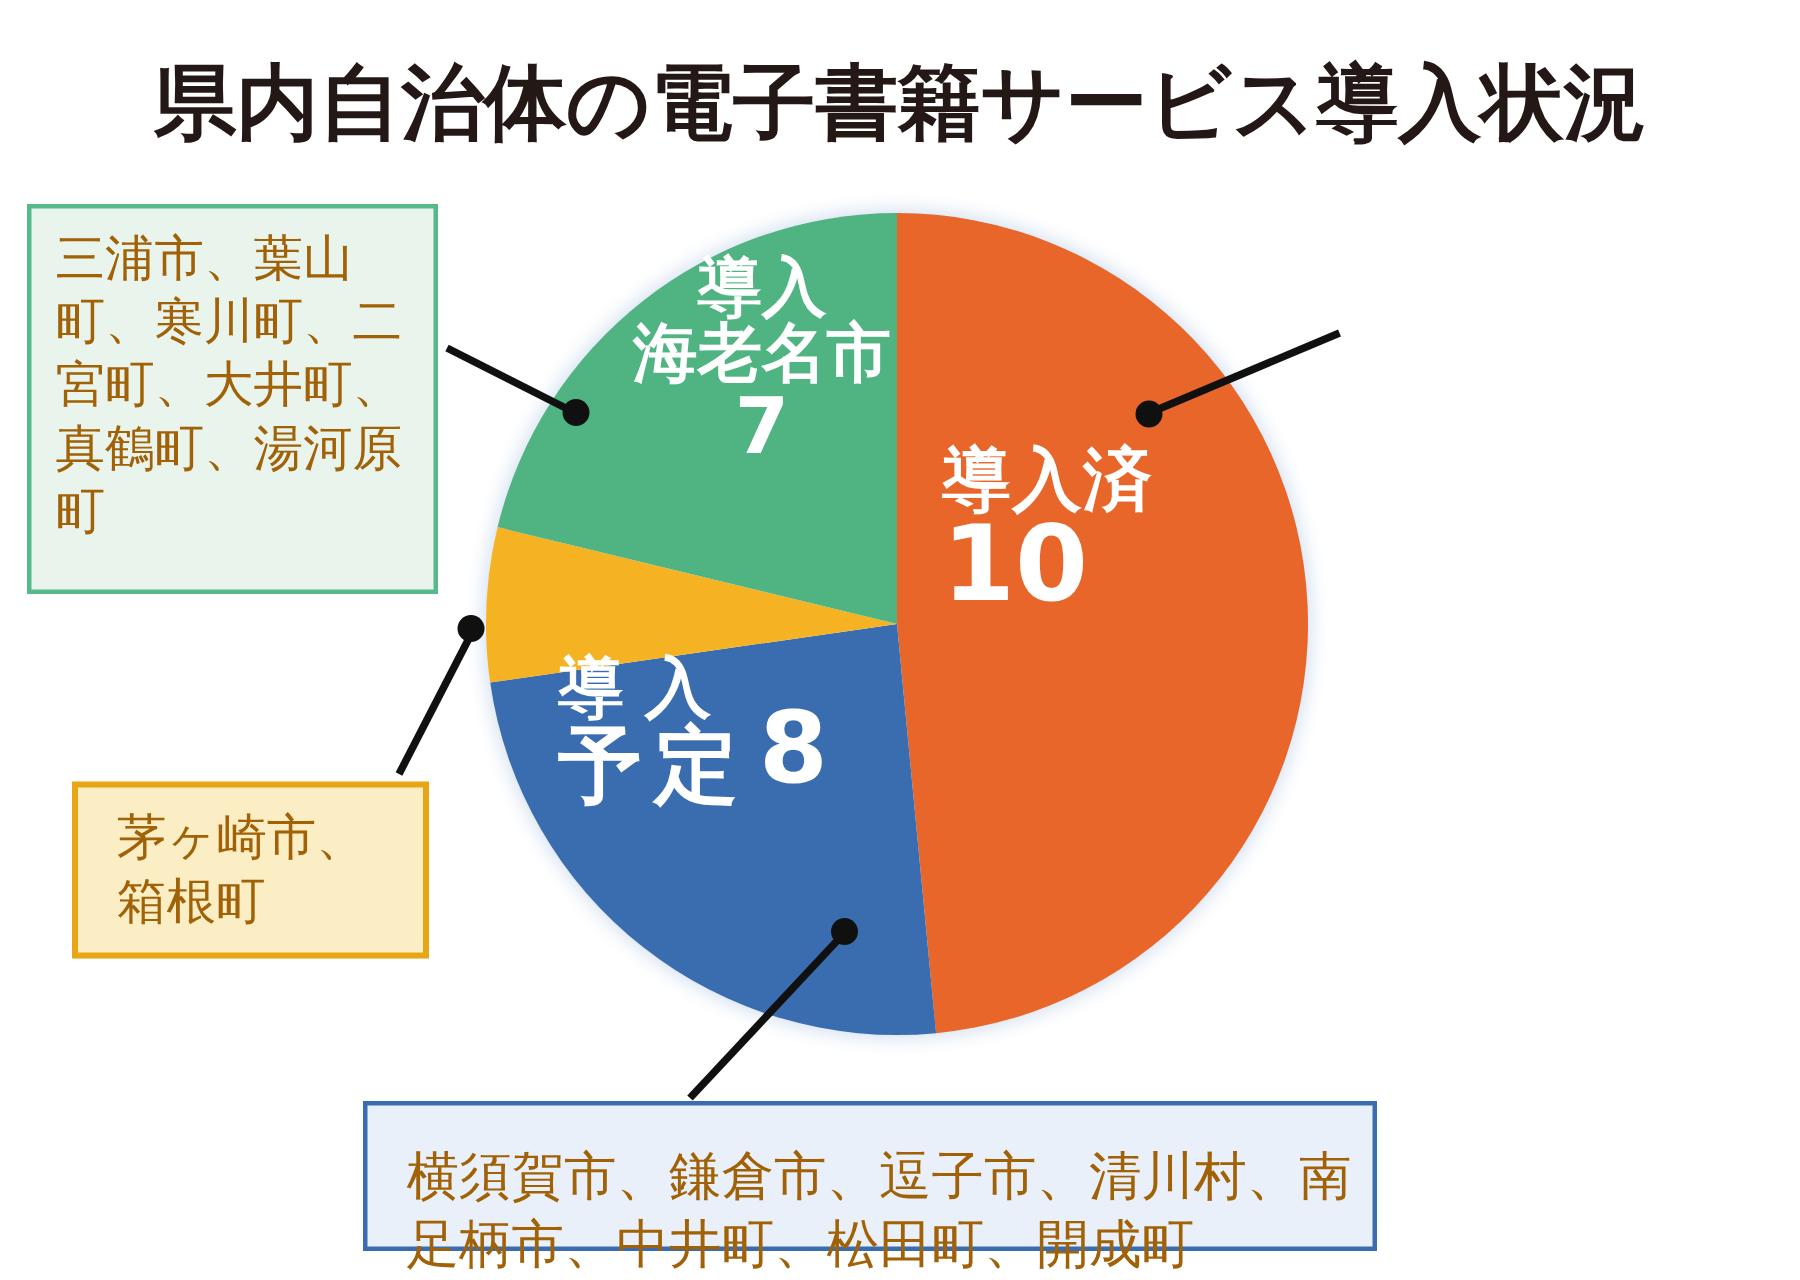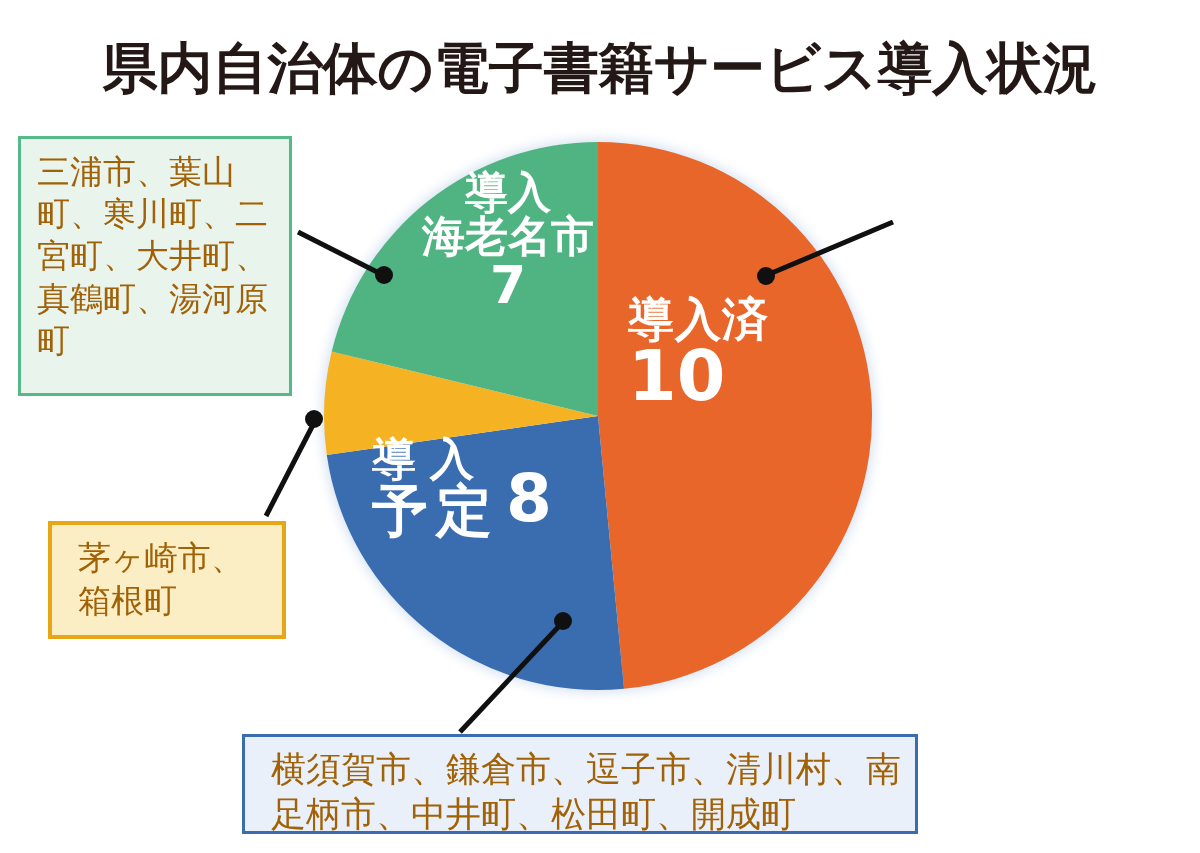--- a/index.html
+++ b/index.html
@@ -86,21 +86,21 @@
   }
   .box-yellow{
     left:36px;top:505px;width:238px;height:118px;
     background:#fbeec4;border:4px solid #e8a516;
     padding:12px 10px 8px 26px;
     font-size:33px;line-height:1.3;margin-left:12px;
   }
   .box-blue{
     left:242px;top:718px;width:676px;height:100px;
     background:#eaf0f9;border:3px solid #3a6db0;
-    padding:10px 10px 8px 26px;
+    padding:26px 10px 8px 26px;
     font-size:35px;line-height:1.28;
   }
 
   
   #leaders{position:absolute;left:0;top:0;width:1200px;height:853px;pointer-events:none;}
 </style>
 </head>
 <body>
 
 <div id="stage">

